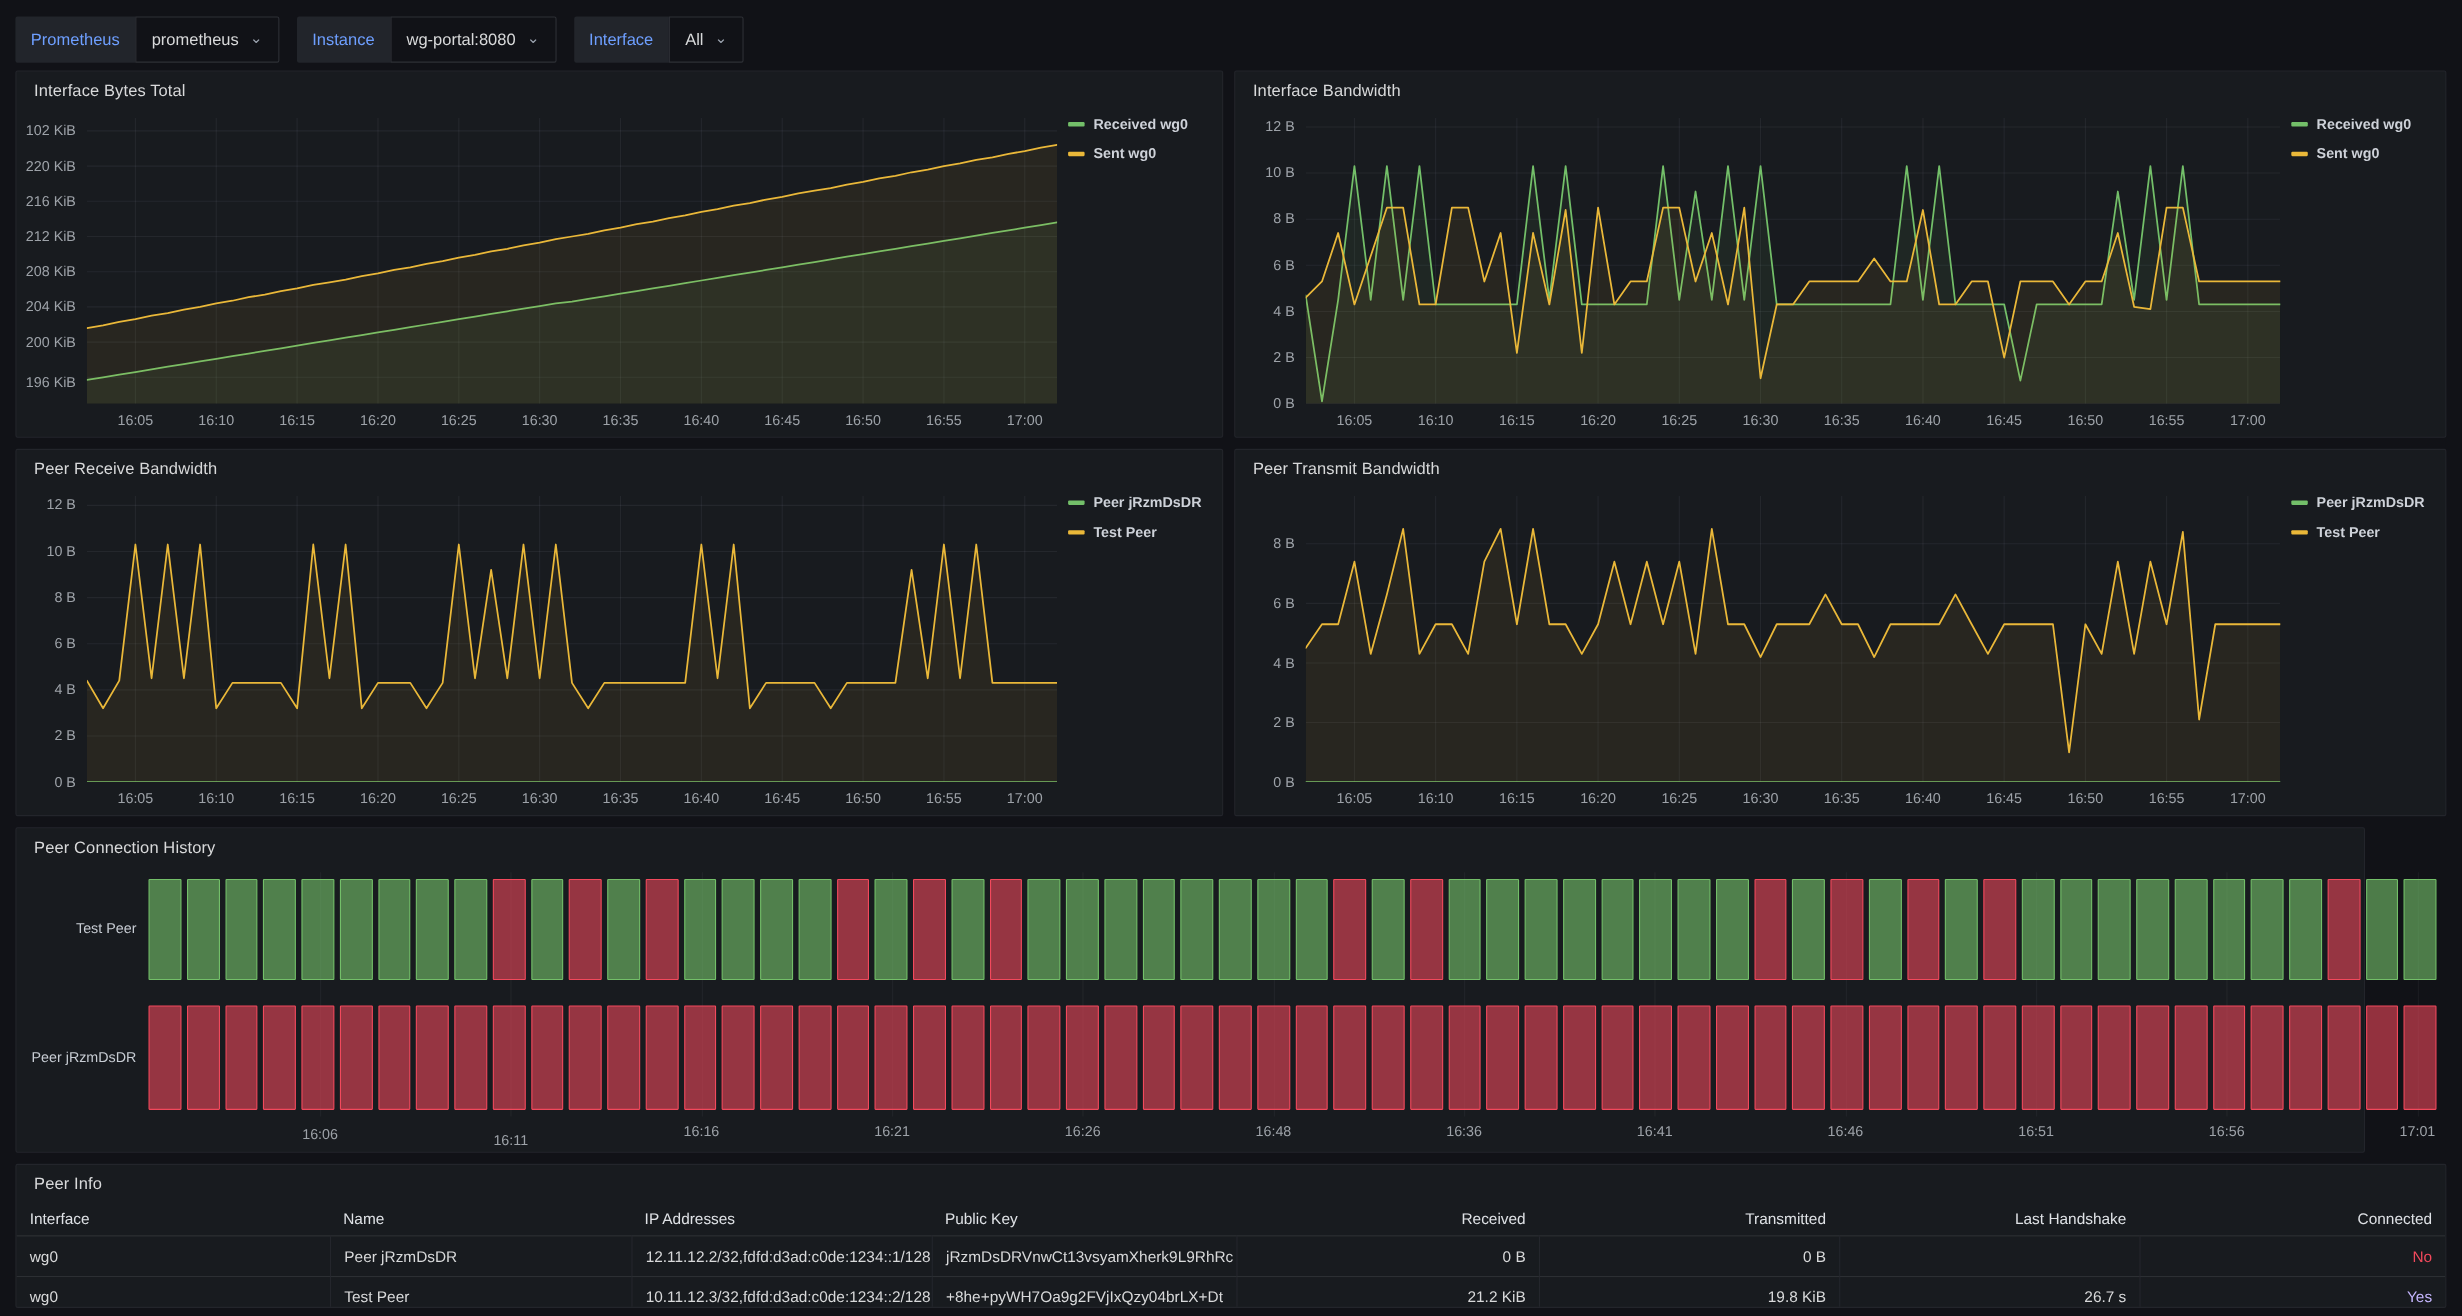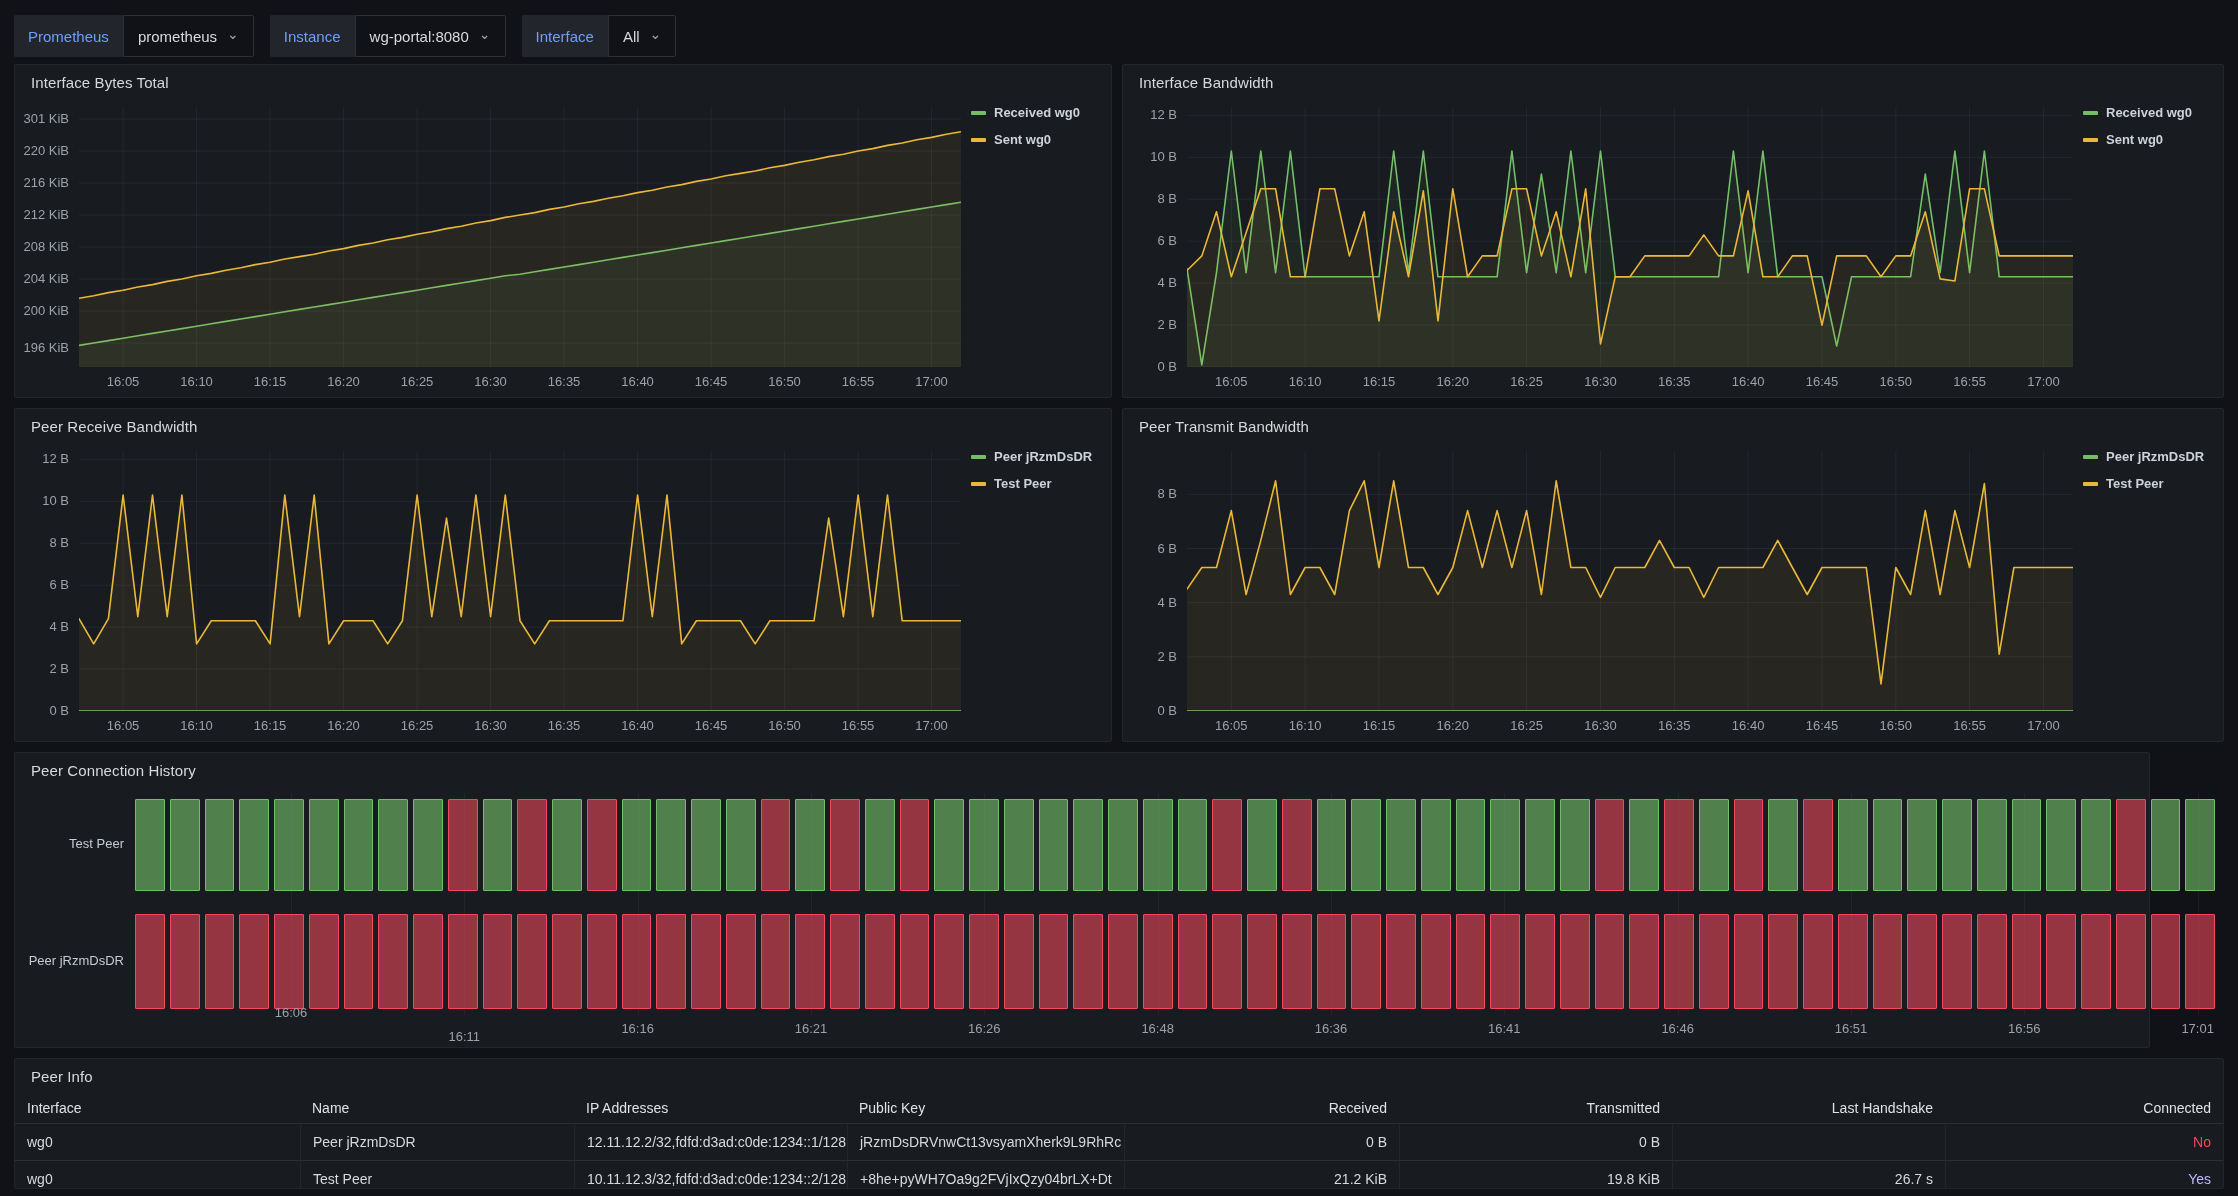--- a/index.html
+++ b/index.html
@@ -75,21 +75,21 @@
       <div class="var-value">
         <span>All</span>
         <span class="chev">⌄</span>
       </div>
     </div>
   </div>
 
   <section class="panel" style="left:14px; top:64px; width:1098px; height:334px;">
     <h2 class="panel-title">Interface Bytes Total</h2>
     <div class="chart" style="position: absolute; inset: 0px;">
-        <div class="ylab" style="left: 0px; top: 46px;">301 KiB</div>
+        <div class="ylab" style="left: 0px; top: 46px;">102 KiB</div>
         <div class="ylab" style="left: 0px; top: 78px;">220 KiB</div>
         <div class="ylab" style="left: 0px; top: 110px;">216 KiB</div>
         <div class="ylab" style="left: 0px; top: 142px;">212 KiB</div>
         <div class="ylab" style="left: 0px; top: 174px;">208 KiB</div>
         <div class="ylab" style="left: 0px; top: 206px;">204 KiB</div>
         <div class="ylab" style="left: 0px; top: 238px;">200 KiB</div>
         <div class="ylab" style="left: 0px; top: 275px;">196 KiB</div>
         <div class="plot" style="left: 64px; top: 42px; width: 882px; height: 260px;"><svg width="882" height="260">
             <line x1="44.1" y1="0" x2="44.1" y2="260" stroke="rgba(204,204,220,0.07)" stroke-width="1"></line>
             <line x1="117.6" y1="0" x2="117.6" y2="260" stroke="rgba(204,204,220,0.07)" stroke-width="1"></line>
@@ -451,21 +451,21 @@
           <div class="hist-bar" style="background: rgba(242, 73, 92, 0.58); border: 1px solid rgb(242, 73, 92);"></div>
           <div class="hist-bar" style="background: rgba(242, 73, 92, 0.58); border: 1px solid rgb(242, 73, 92);"></div>
           <div class="hist-bar" style="background: rgba(242, 73, 92, 0.58); border: 1px solid rgb(242, 73, 92);"></div>
           <div class="hist-bar" style="background: rgba(242, 73, 92, 0.58); border: 1px solid rgb(242, 73, 92);"></div>
           <div class="hist-bar" style="background: rgba(242, 73, 92, 0.58); border: 1px solid rgb(242, 73, 92);"></div>
           <div class="hist-bar" style="background: rgba(242, 73, 92, 0.58); border: 1px solid rgb(242, 73, 92);"></div>
           <div class="hist-bar" style="background: rgba(242, 73, 92, 0.58); border: 1px solid rgb(242, 73, 92);"></div>
           <div class="hist-bar" style="background: rgba(242, 73, 92, 0.58); border: 1px solid rgb(242, 73, 92);"></div>
           <div class="hist-bar" style="background: rgba(242, 73, 92, 0.58); border: 1px solid rgb(242, 73, 92);"></div>
         </div>
-        <div class="xlab" style="left: 254px; top: 252px;">16:06</div>
+        <div class="xlab" style="left: 254px; top: 270px;">16:06</div>
         <div class="xlab" style="left: 427.333px; top: 276px;">16:11</div>
         <div class="xlab" style="left: 600.667px; top: 268px;">16:16</div>
         <div class="xlab" style="left: 774px; top: 268px;">16:21</div>
         <div class="xlab" style="left: 947.333px; top: 268px;">16:26</div>
         <div class="xlab" style="left: 1120.67px; top: 268px;">16:48</div>
         <div class="xlab" style="left: 1294px; top: 268px;">16:36</div>
         <div class="xlab" style="left: 1467.33px; top: 268px;">16:41</div>
         <div class="xlab" style="left: 1640.67px; top: 268px;">16:46</div>
         <div class="xlab" style="left: 1814px; top: 268px;">16:51</div>
         <div class="xlab" style="left: 1987.33px; top: 268px;">16:56</div>

